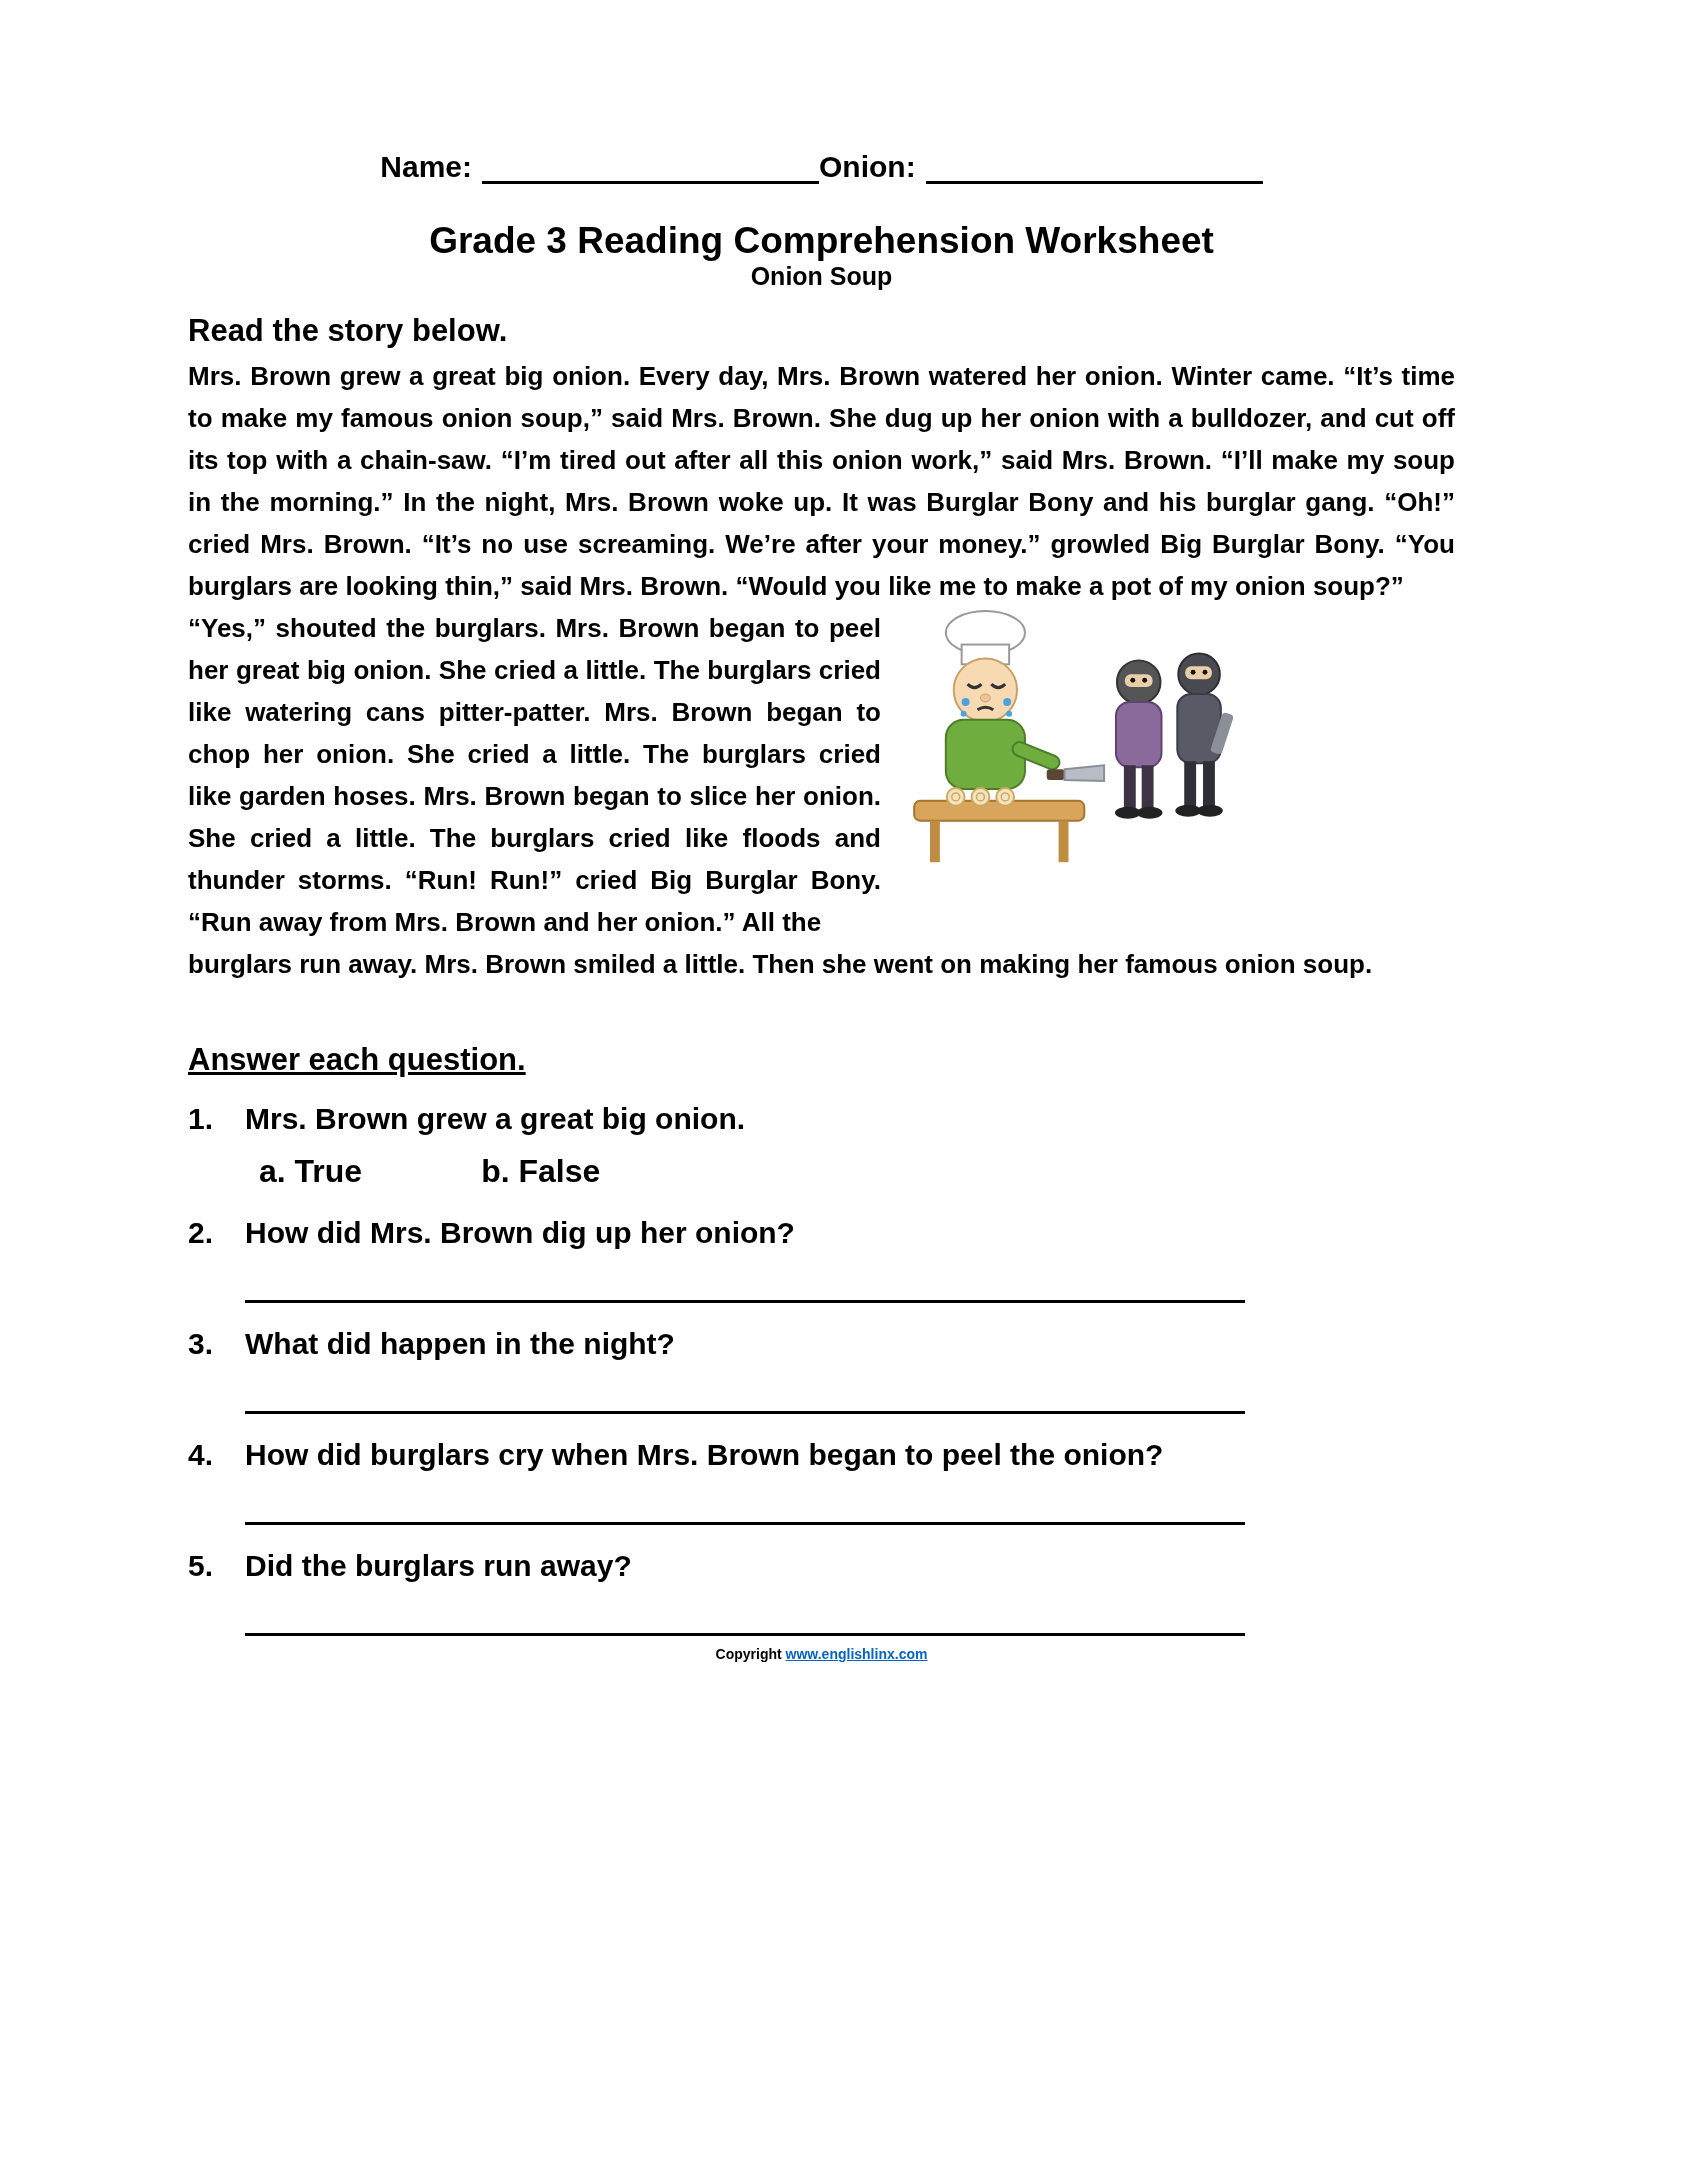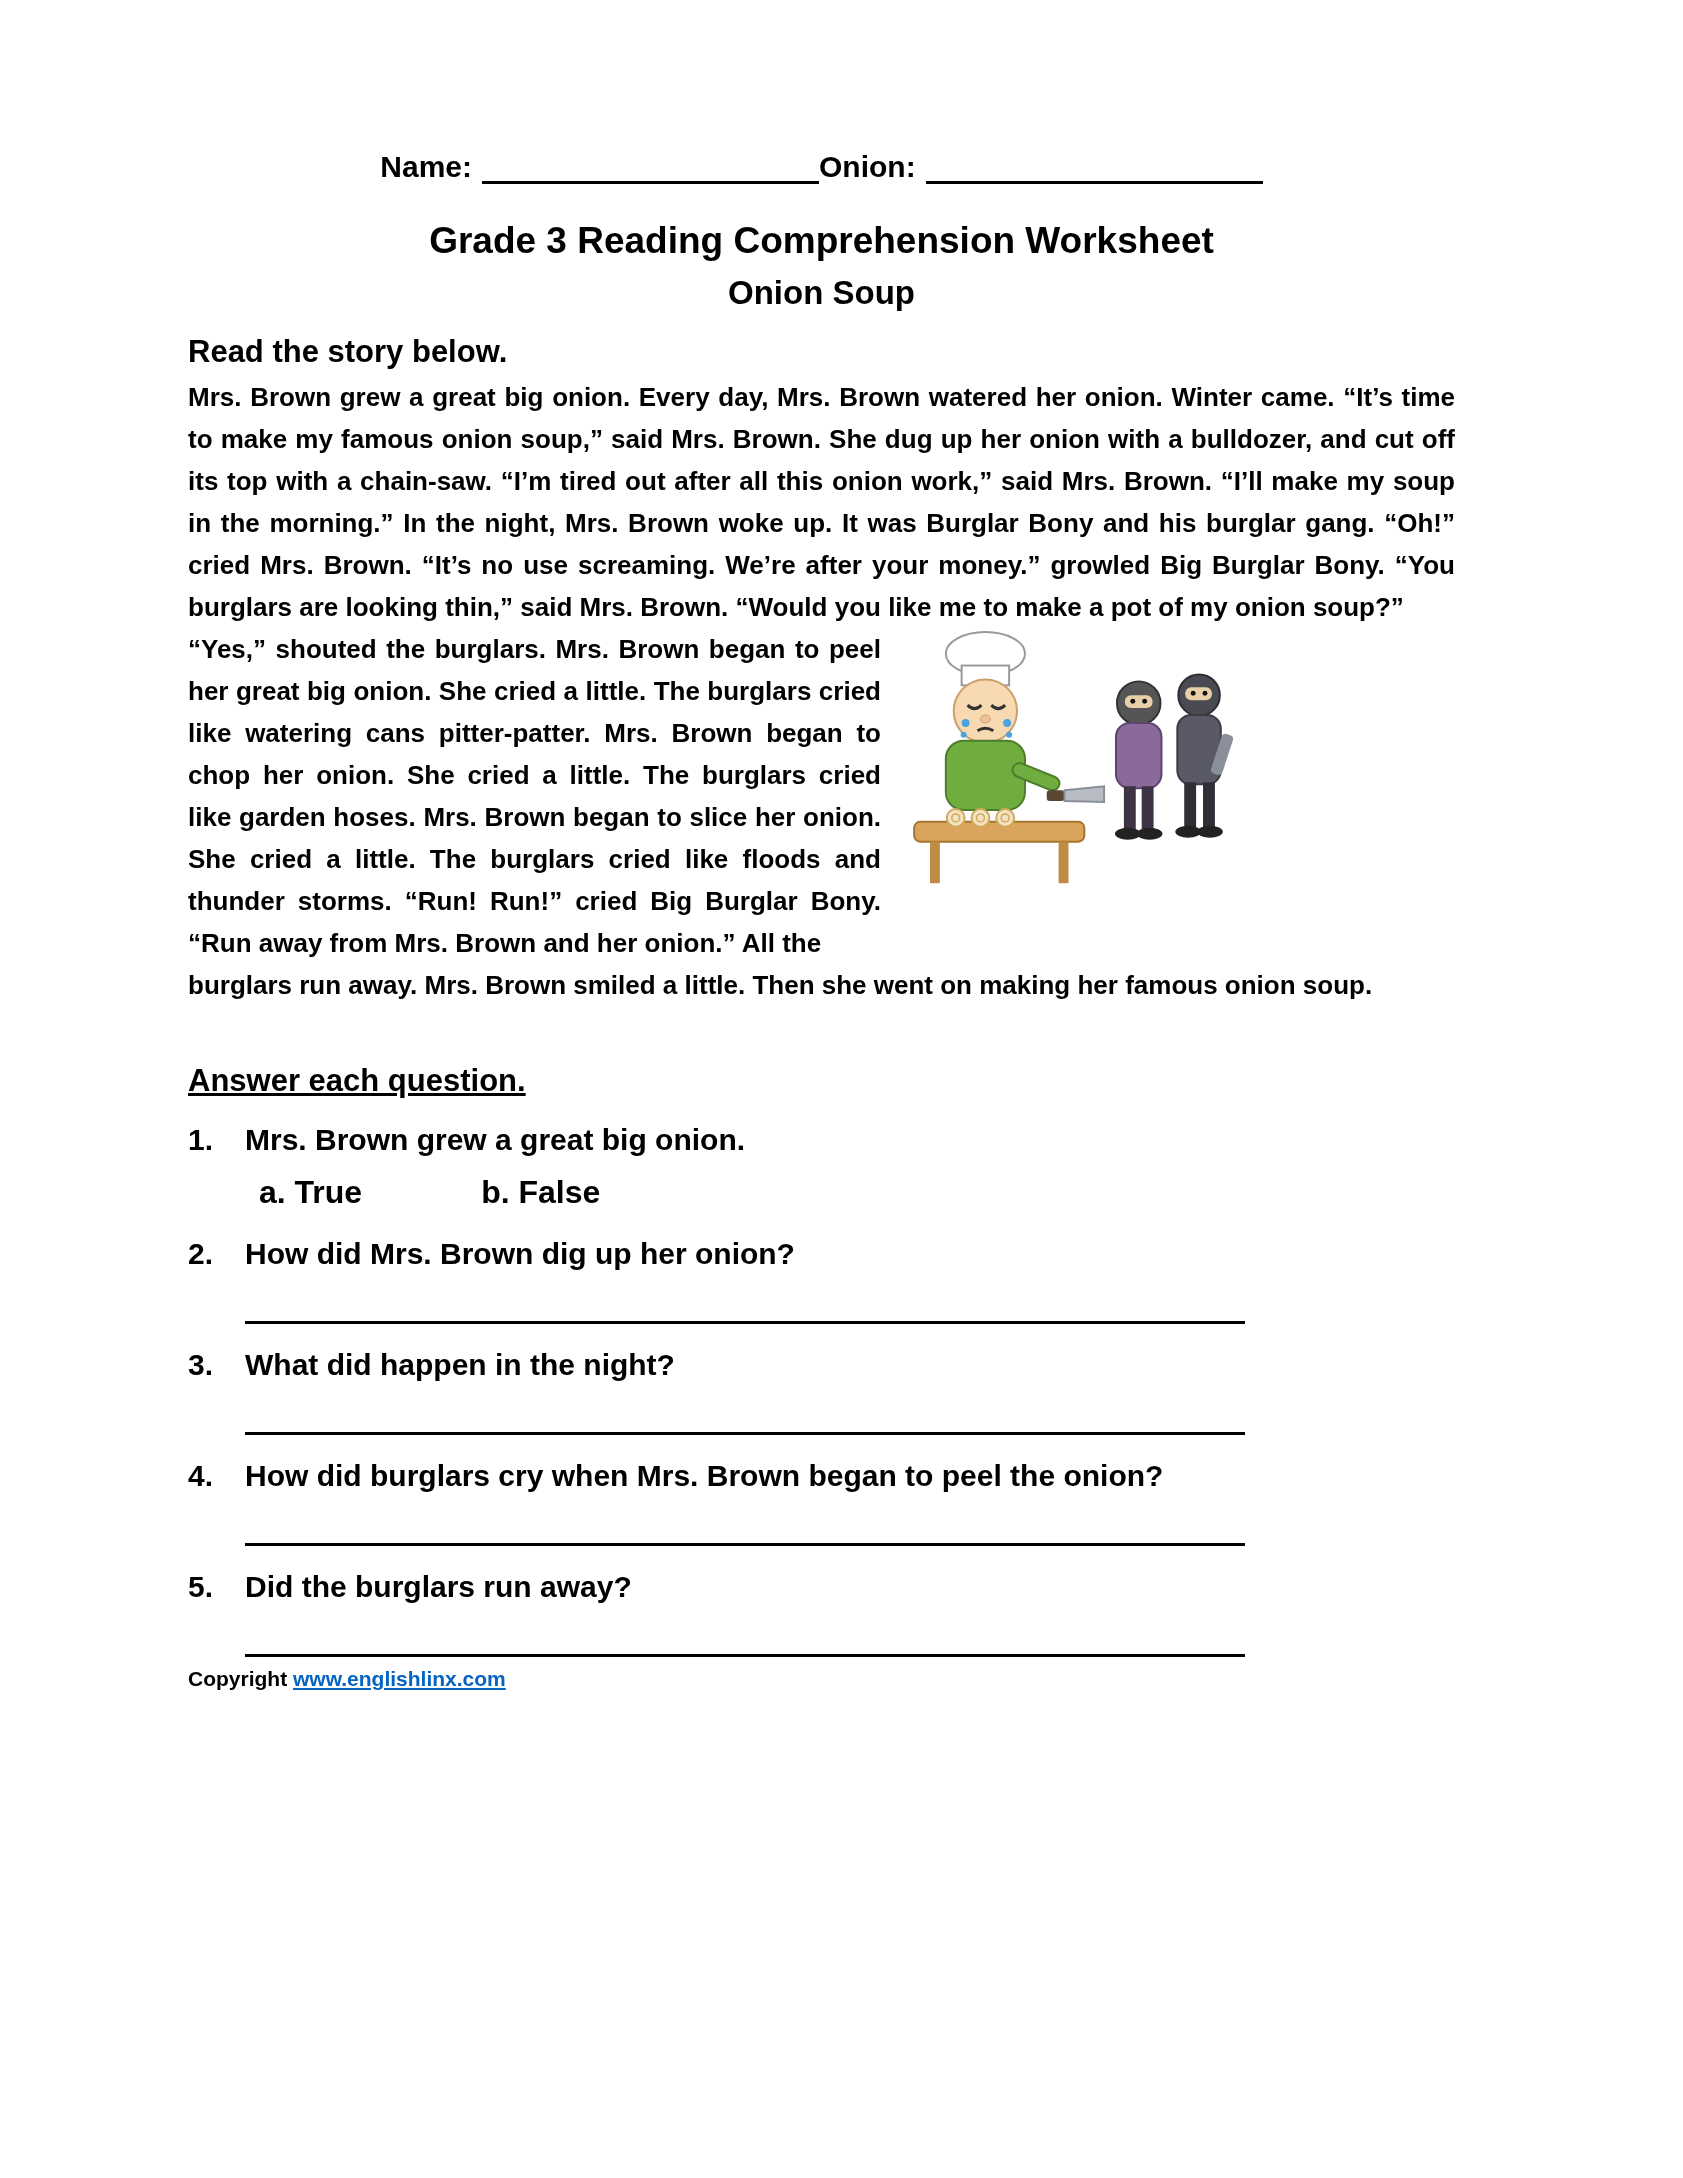--- a/index.html
+++ b/index.html
@@ -25,21 +25,21 @@
   .header-field { display: flex; align-items: flex-end; }
   .blank-inline {
     display: inline-block;
     border-bottom: 3px solid #000;
     width: 337px;
     height: 32px;
     margin-left: 10px;
   }
   
   .title   { text-align: center; font-size: 37px; margin-top: 36px; }
-  .subtitle{ text-align: center; font-size: 33px; margin-top: 12px; }
+  .subtitle{ text-align: center; font-size: 25px; margin-top: 0; }
   .read-below { font-size: 31px; margin-top: 22px; }
   
   .story { margin-top: 6px; }
   .story-p {
     font-size: 26px;
     line-height: 42px;
     text-align: justify;
     margin: 0;
   }
   .story-mid { position: relative; }
@@ -73,22 +73,22 @@
     padding-left: 71px;
   }
   .answer-line {
     border-bottom: 3px solid #000;
     margin-left: 57px;
     width: 1000px;
     height: 46px;
   }
   
   .footer {
-    text-align: left;
-    font-size: 21px;
+    text-align: center;
+    font-size: 14px;
     margin-top: 10px;
   }
   .footer-link {
     color: #0563c1;
     text-decoration: underline;
     font-weight: 700;
   }
 </style>
 </head>
 <body>

